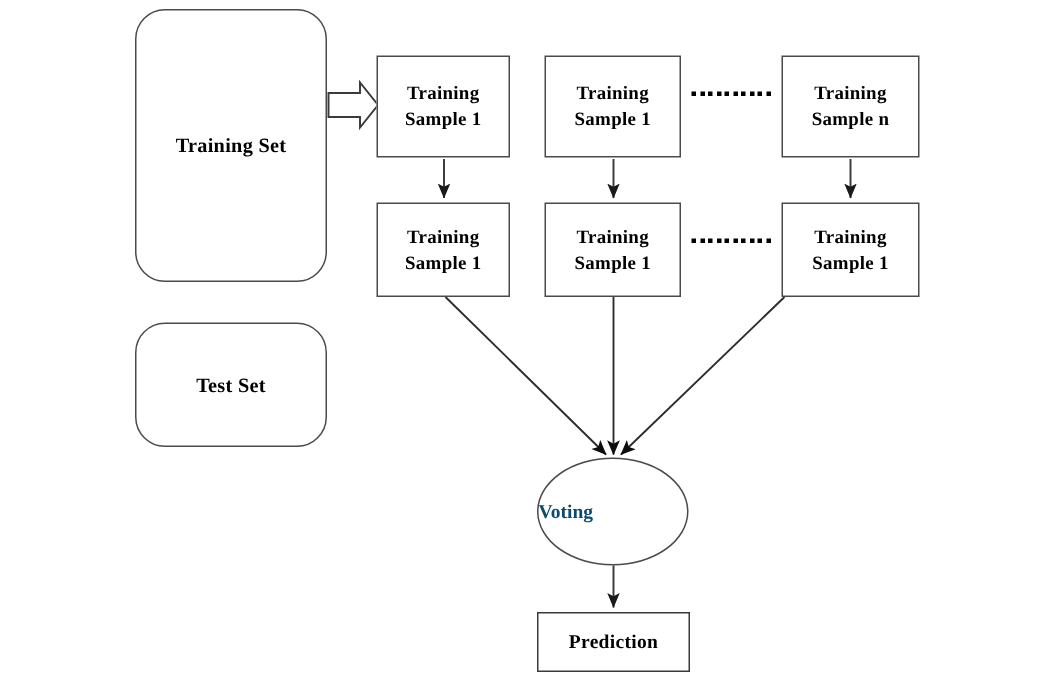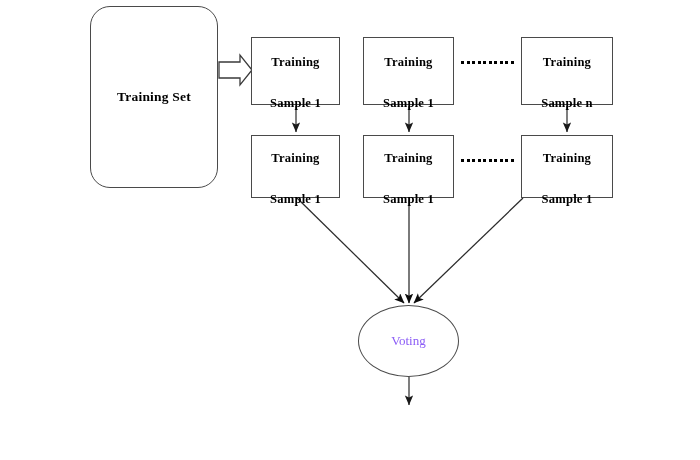--- a/index.html
+++ b/index.html
@@ -41,38 +41,37 @@
   }
   .node-big {
     font-size: 13.5px;
     border-radius: 20px;
   }
   .node-sample {
     font-size: 12.6px;
   }
   .node-sample .line-wrap {
     display: block;
-    margin-top: 24px;
   }
   .node-pred {
     font-size: 13px;
     border-color: #3a3a3a;
   }
   .ellipse-node {
     position: absolute;
     box-sizing: border-box;
     border: 1.4px solid #4a4a4a;
     border-radius: 50%;
     background: #ffffff;
     display: flex;
     align-items: center;
-    justify-content: center;
-    font-weight: normal;
+    justify-content: flex-start;
+    font-weight: bold;
     font-size: 13px;
-    color: #8b5cf6;
+    color: #0c4a6e;
   }
   .dots-row {
     position: absolute;
     display: flex;
     align-items: center;
     justify-content: space-between;
   }
   .dots-row i {
     display: block;
     width: 3px;
@@ -105,20 +104,23 @@
     <line x1="409" y1="198" x2="409" y2="303" stroke="#2b2b2b" stroke-width="1.25" marker-end="url(#arrowhead-fat)"></line>
     <line x1="523" y1="198" x2="414" y2="303" stroke="#2b2b2b" stroke-width="1.25" marker-end="url(#arrowhead-fat)"></line>
 
     <line x1="409" y1="377" x2="409" y2="405" stroke="#3a3a3a" stroke-width="1.3" marker-end="url(#arrowhead)"></line>
   </svg>
 
   <div class="node-box node-big" style="left:90px; top:6px; width:128px; height:182px;">
     <span>Training Set</span>
   </div>
 
+  <div class="node-box node-big" style="left:90px; top:215px; width:128px; height:83px;">
+    <span>Test Set</span>
+  </div>
 
   <div class="node-box node-sample" style="left:251px; top:37px; width:89px; height:68px;">
     <span>
       <span class="line-wrap">Training</span>
       <span class="line-wrap">Sample 1</span>
     </span>
   </div>
 
   <div class="node-box node-sample" style="left:363px; top:37px; width:91px; height:68px;">
     <span>
@@ -178,14 +180,17 @@
       <i></i>
       <i></i>
       <i></i>
       <i></i>
   </div>
 
   <div class="ellipse-node" style="left:358px; top:305px; width:101px; height:72px;">
     <span>Voting</span>
   </div>
 
+  <div class="node-box node-pred" style="left:358px; top:408px; width:102px; height:40px;">
+    <span>Prediction</span>
+  </div>
 
 </div>
 
 </body></html>

